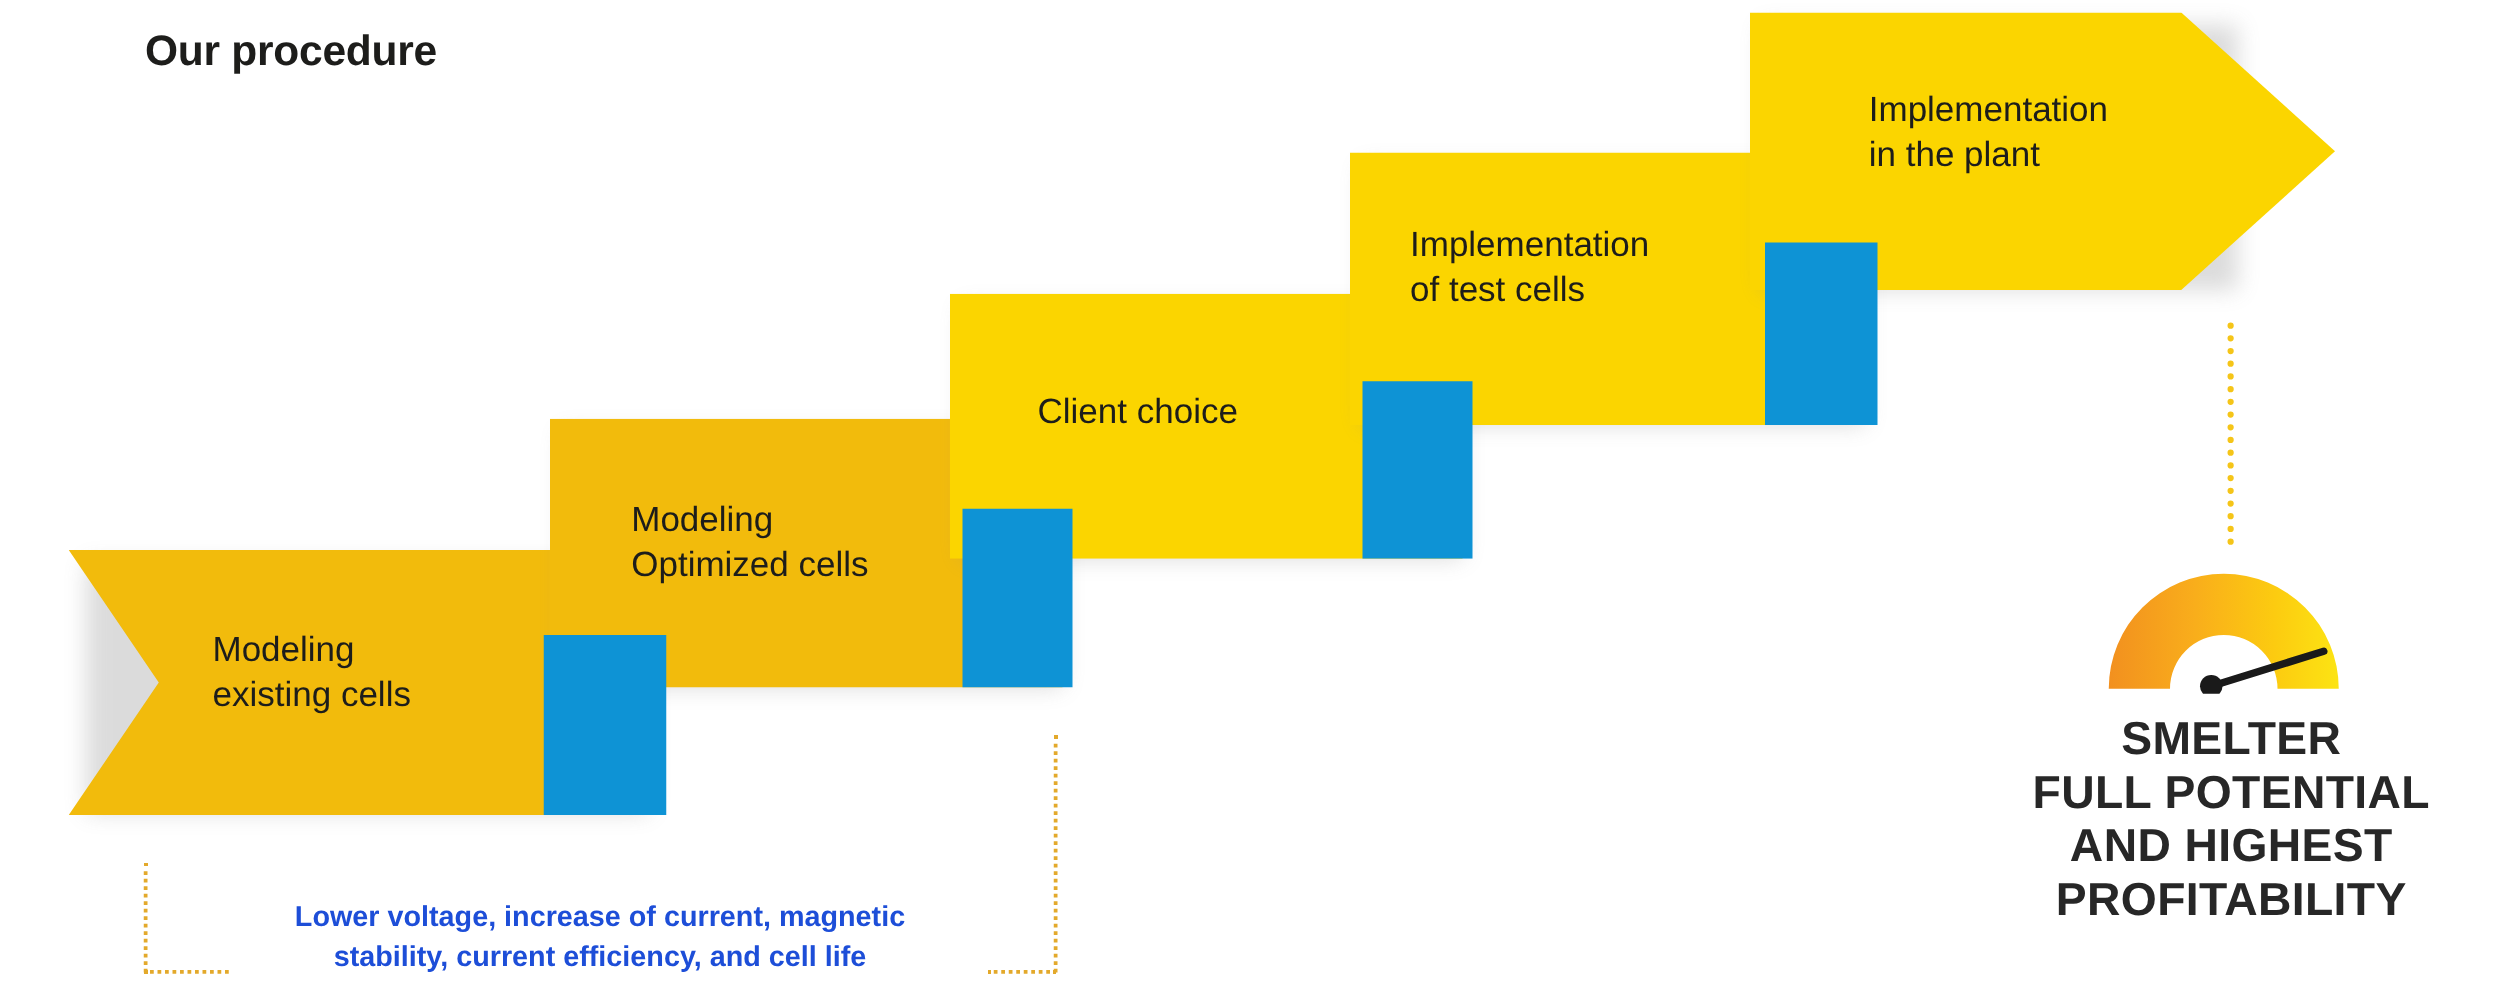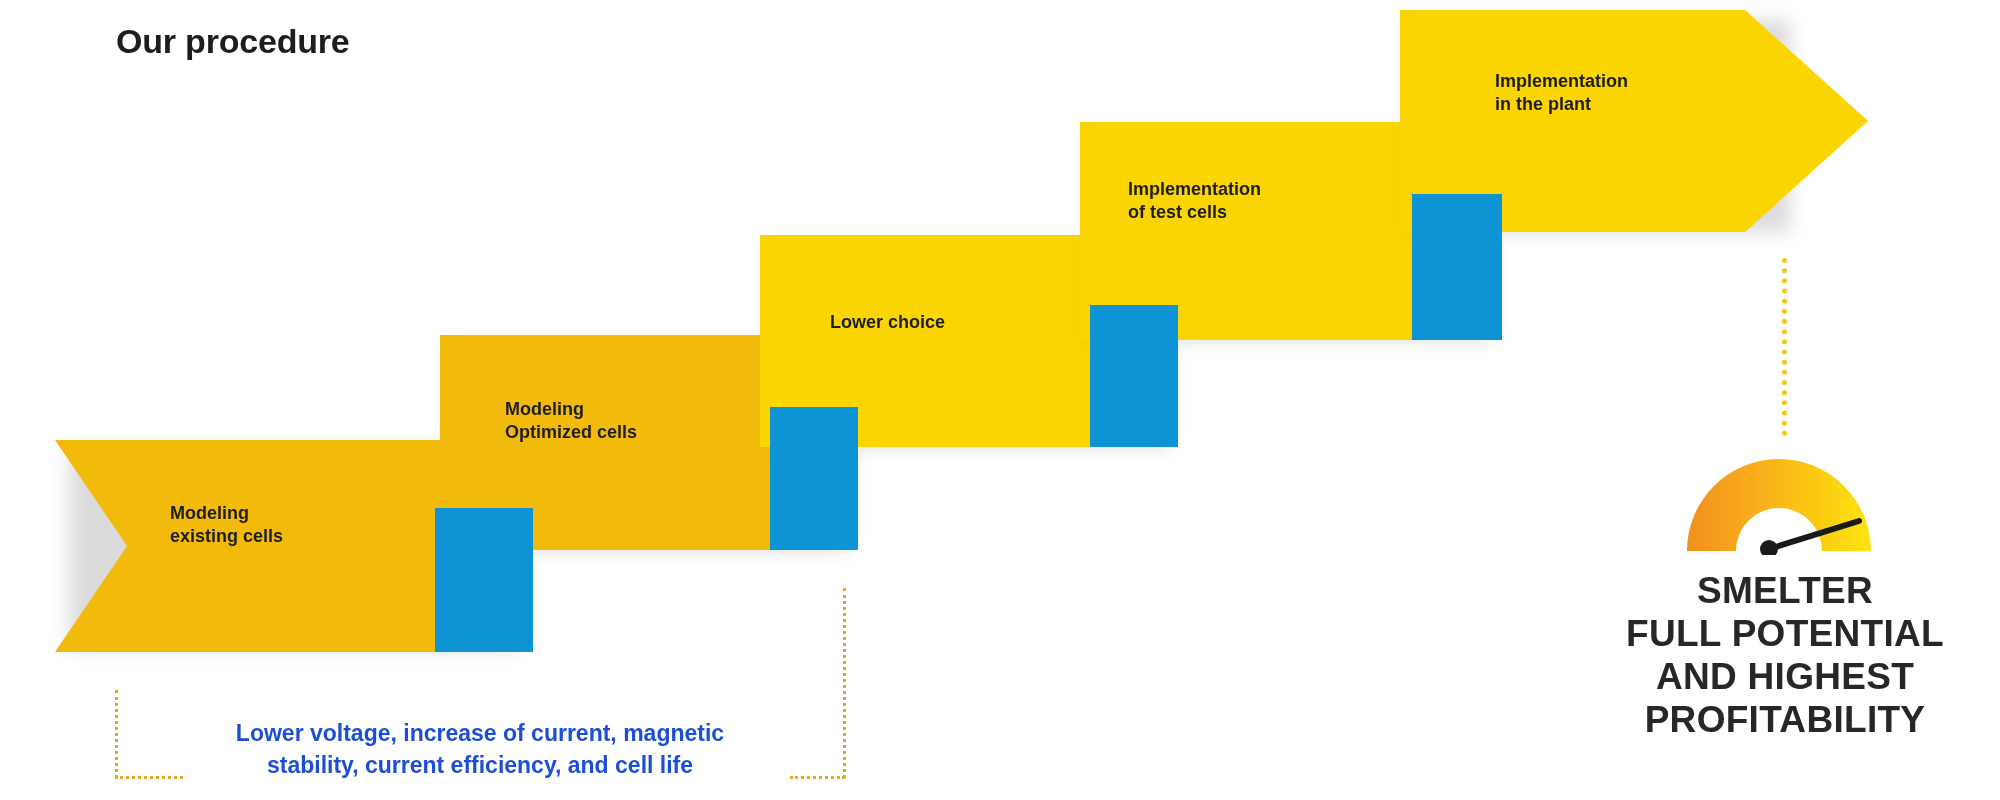--- a/index.html
+++ b/index.html
@@ -36,22 +36,22 @@
   .step {
     position: absolute;
   }
   .step-shape {
     position: absolute;
     inset: 0;
   }
   .step-label {
     position: absolute;
     color: #1d1d1b;
-    font-weight: bold;
-    font-size: 18px;
+    font-weight: normal;
+    font-size: 28px;
     line-height: 1.28;
     white-space: pre-line;
     z-index: 5;
   }
 
   
   .step-shadow {
     position: absolute;
     z-index: 0;
     filter: blur(9px);
@@ -141,21 +141,21 @@
   </div>
 
   <div class="step" id="s3" style="left:760px; top:235px; width:420px; height:212px;">
     <div class="step-shadow" style="left:10px; top:10px; width:400px; height:202px;"></div>
     <svg class="blue-tri" width="420" height="212" viewBox="0 0 420 212">
       <polygon points="330,70 418,70 418,212 330,212" fill="#0E93D5"></polygon>
     </svg>
     <svg class="step-shape" viewBox="0 0 420 212" width="420" height="212">
       <polygon points="0,0 410,0 410,212 0,212" fill="#FBD500"></polygon>
     </svg>
-    <div class="step-label" style="left:70px; top:76px;">Lower choice</div>
+    <div class="step-label" style="left:70px; top:76px;">Client choice</div>
   </div>
 
   <div class="step" id="s4" style="left:1080px; top:122px; width:425px; height:218px;">
     <div class="step-shadow" style="left:10px; top:10px; width:402px; height:208px;"></div>
     <svg class="blue-tri" width="425" height="218" viewBox="0 0 425 218">
       <polygon points="332,72 422,72 422,218 332,218" fill="#0E93D5"></polygon>
     </svg>
     <svg class="step-shape" viewBox="0 0 425 218" width="425" height="218">
       <polygon points="0,0 412,0 412,218 0,218" fill="#FBD500"></polygon>
     </svg>

